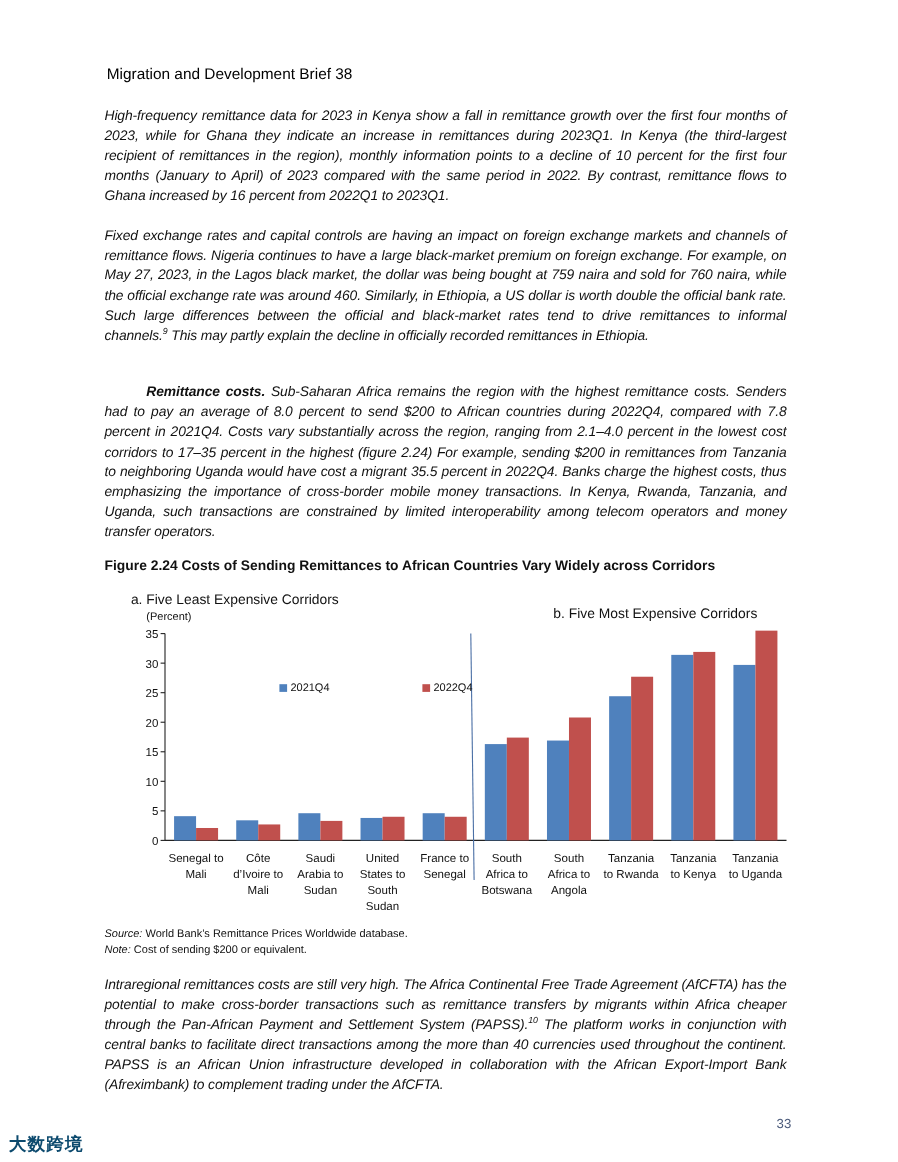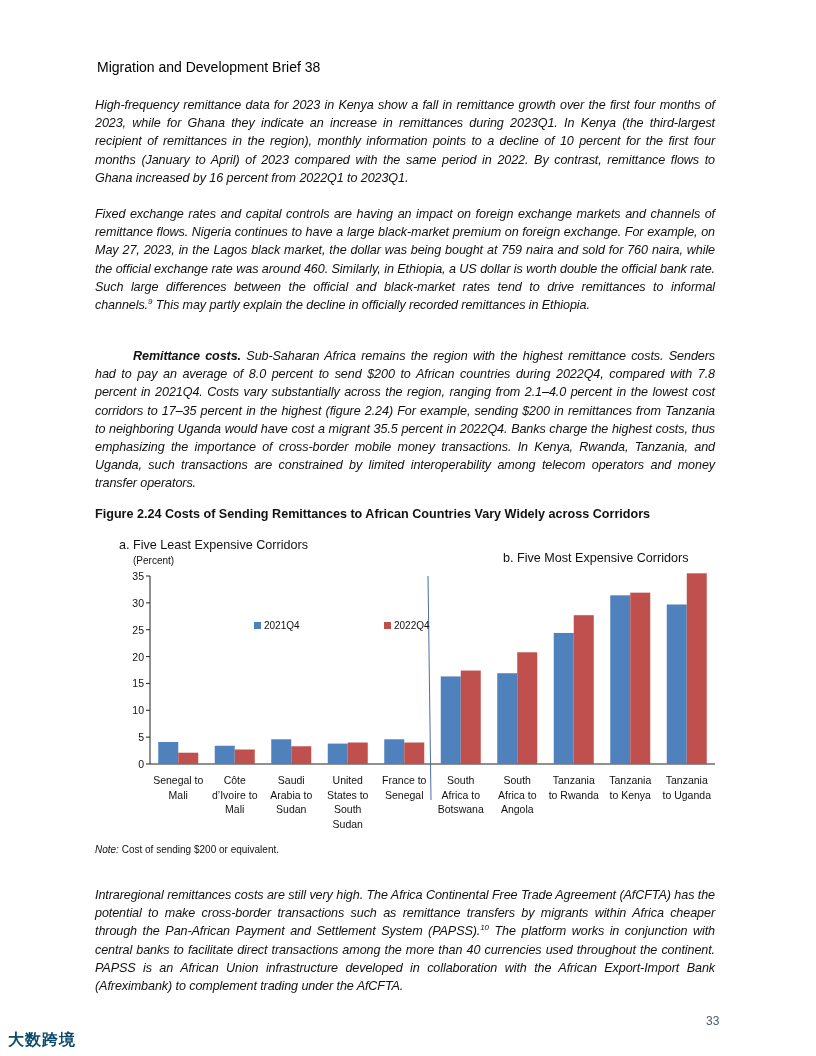--- a/index.html
+++ b/index.html
@@ -114,20 +114,21 @@
     <span class="legend-swatch" style="background:#4f81bd;"></span>
     <span>2021Q4</span>
   </div>
   <div class="legend-item" style="left:355px; top:620px;padding-left:29px;">
     <span class="legend-swatch" style="background:#c0504d;"></span>
     <span>2022Q4</span>
   </div>
 </div>
 
 <div class="src">
+  <div><i>Source:</i><span> World Bank’s Remittance Prices Worldwide database.</span></div>
   <div><i>Note:</i><span> Cost of sending $200 or equivalent.</span></div>
 </div>
 
 <div class="para" style="top:886px;">
   <span>Intraregional remittances costs are still very high. The Africa Continental Free Trade Agreement (AfCFTA) has the potential to make cross-border transactions such as remittance transfers by migrants within Africa cheaper through the Pan-African Payment and Settlement System (PAPSS).</span><sup>10</sup><span> The platform works in conjunction with central banks to facilitate direct transactions among the more than 40 currencies used throughout the continent. PAPSS is an African Union infrastructure developed in collaboration with the African Export-Import Bank (Afreximbank) to complement trading under the AfCFTA.</span>
 </div>
 
 <div class="page-num">33</div>
 <div class="watermark">大数跨境</div>
 

